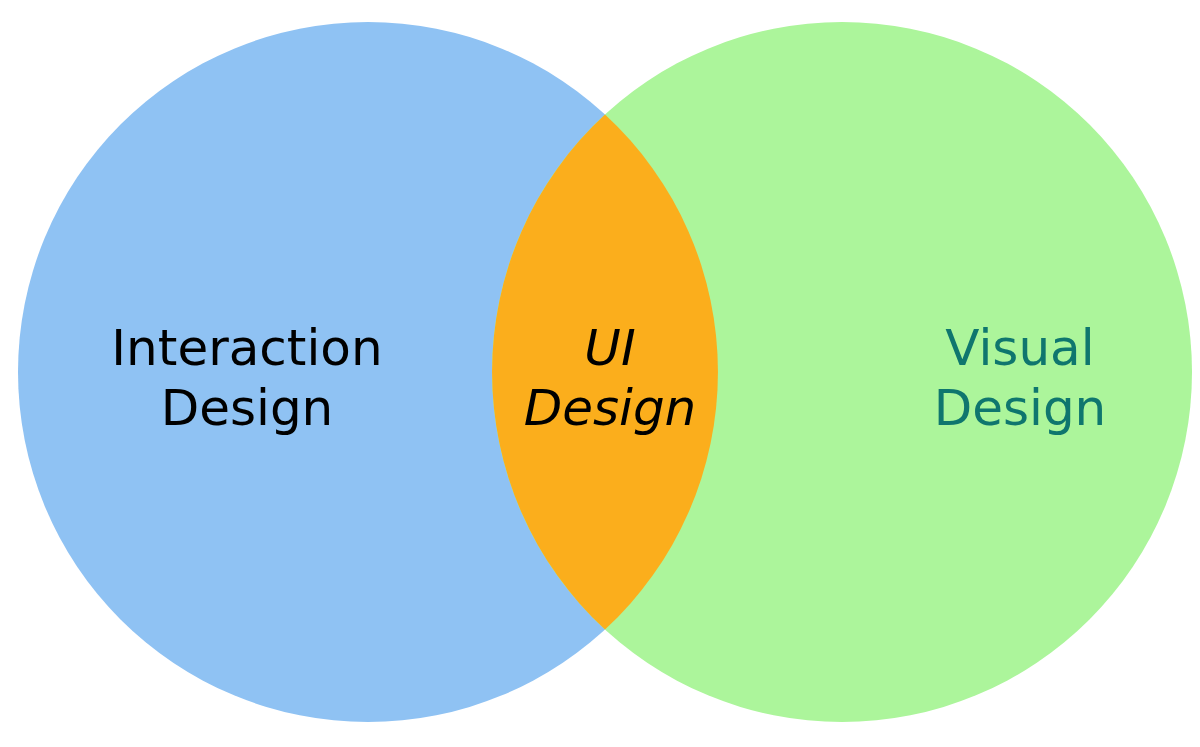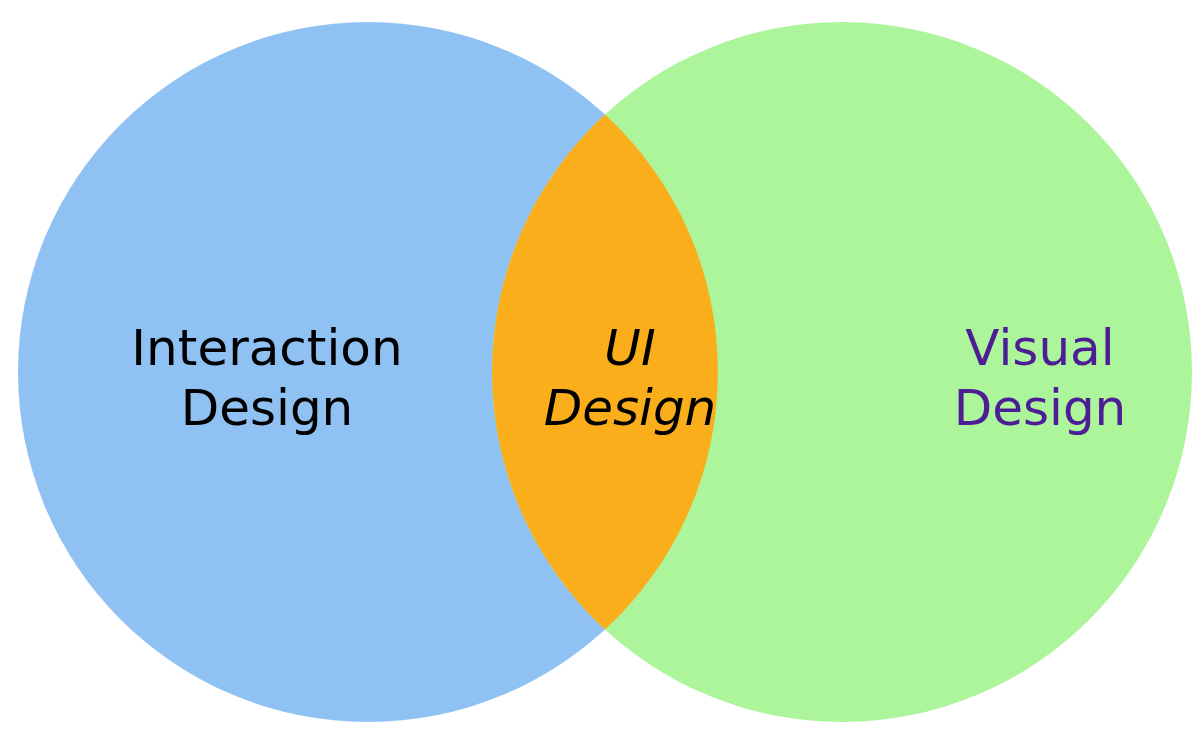--- a/index.html
+++ b/index.html
@@ -26,21 +26,20 @@
   .vlabel {
     position: absolute;
     top: 318px;
     transform: translateX(-50%);
     text-align: center;
     font-size: 50px;
     line-height: 60px;
     color: #000000;
     white-space: nowrap;
     letter-spacing: 0px;
-    margin-left: 20px;
   }
 </style>
 </head>
 <body>
 
 <div class="canvas" style="background: rgb(255, 255, 255);">
 
   <svg class="venn-svg" viewBox="0 0 1200 747" xmlns="http://www.w3.org/2000/svg">
     <circle cx="368" cy="372" r="350" fill="#8FC2F3"></circle>
     <circle cx="842" cy="372" r="350" fill="#ACF59B"></circle>
@@ -50,18 +49,18 @@
   <div class="vlabel" style="left: 247px; color: rgb(0, 0, 0);">
     <div>Interaction</div>
     <div>Design</div>
   </div>
 
   <div class="vlabel" style="left: 610px; color: rgb(0, 0, 0); font-style: italic;">
     <div>UI</div>
     <div>Design</div>
   </div>
 
-  <div class="vlabel" style="left: 1020px; color: #4c1d95;">
+  <div class="vlabel" style="left: 1020px; color: #0f766e;">
     <div>Visual</div>
     <div>Design</div>
   </div>
 
 </div>
 
 </body></html>

